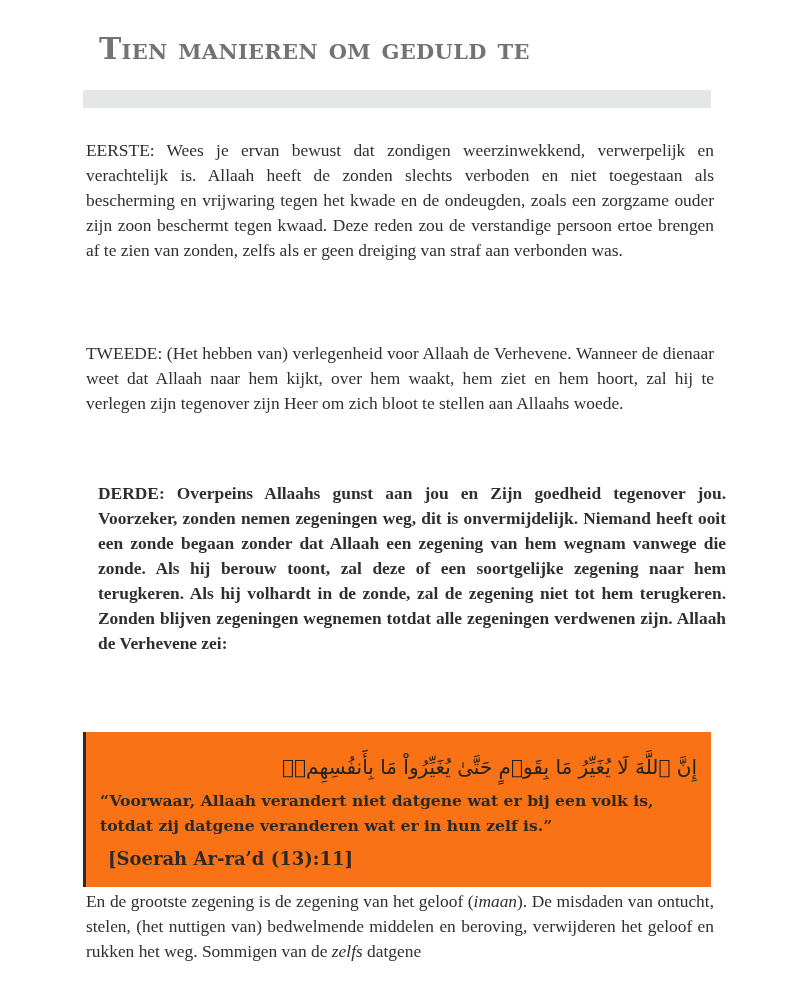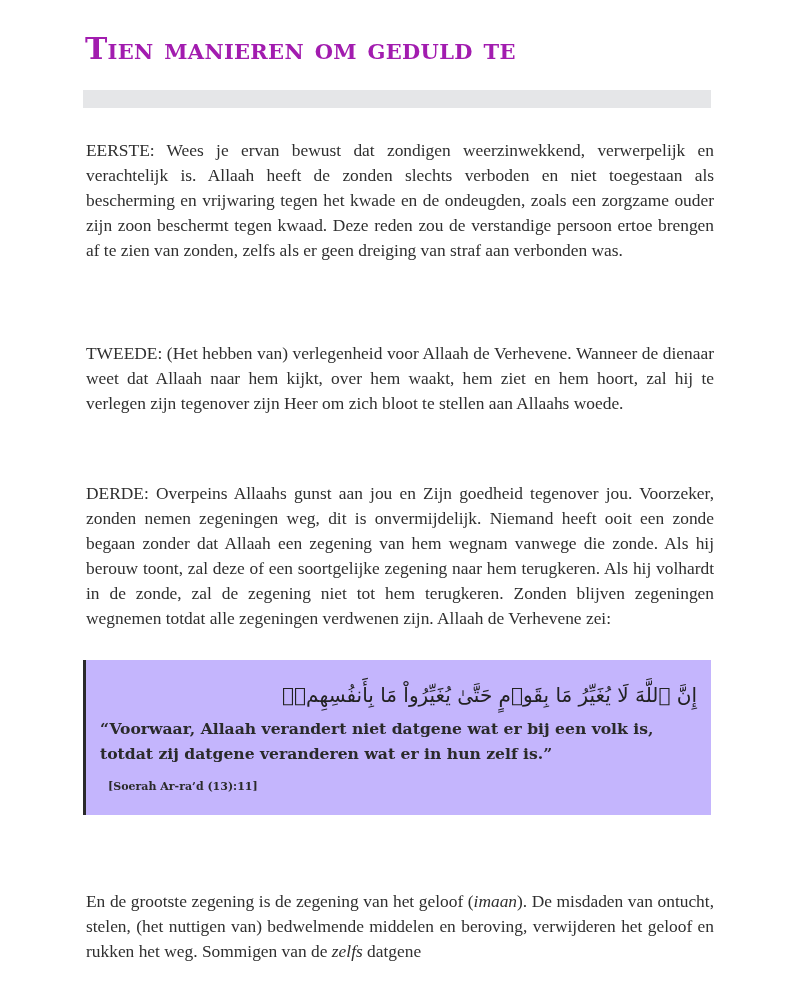--- a/index.html
+++ b/index.html
@@ -27,48 +27,48 @@
     .title-bar {
       position: absolute;
       left: 0;
       top: 62px;
       width: 628px;
       height: 18px;
       background: #e5e6e8;
     }
     h1.title {
       position: relative;
-      margin: 2px;
+      margin: 16px;
       font-family: "DejaVu Serif", serif;
       font-variant: small-caps;
       font-weight: bold;
       font-size: 30px;
       line-height: 42px;
       letter-spacing: 0.3px;
-      color: #a21caf;
+      color: #737373;
     }
     .body-text {
       font-family: "Liberation Serif", serif;
       font-size: 17.4px;
       line-height: 25px;
       text-align: justify;
       color: #2f2f2f;
       margin: 3px;
     }
     .p1 { position: absolute; top: 135px; left: 0; width: 628px; }
     .p2 { position: absolute; top: 338px; left: 0; width: 628px; }
-    .p3 { position: absolute; top: 478px; left: 0; width: 628px; }
+    .p3 { position: absolute; top: 478px; left: 12px; width: 628px; font-weight: bold; }
     .p4 { position: absolute; top: 886px; left: 0; width: 628px; }
     .quote {
       position: absolute;
-      top: 660px;
+      top: 732px;
       left: 0;
       width: 628px;
       height: 155px;
-      background: #c4b5fd;
+      background: #f97316;
       border-left: 3px solid #2a2a2a;
       box-sizing: border-box;
     }
     .arabic {
       direction: rtl;
       text-align: right;
       font-family: "DejaVu Sans", sans-serif;
       font-size: 20px;
       line-height: 30px;
       padding: 20px 14px 0 22px;
@@ -79,21 +79,21 @@
       font-weight: bold;
       font-size: 15.6px;
       line-height: 25px;
       color: #2a2a2a;
       padding: 6px 14px 0 14px;
       margin: 0;
     }
     .reference {
       font-family: "DejaVu Serif", serif;
       font-weight: bold;
-      font-size: 11px;
+      font-size: 18px;
       line-height: 25px;
       color: #2a2a2a;
       padding: 8px 14px 0 22px;
       margin: 0;
     }
     em { }
   </style>
 </head>
 <body>
 

